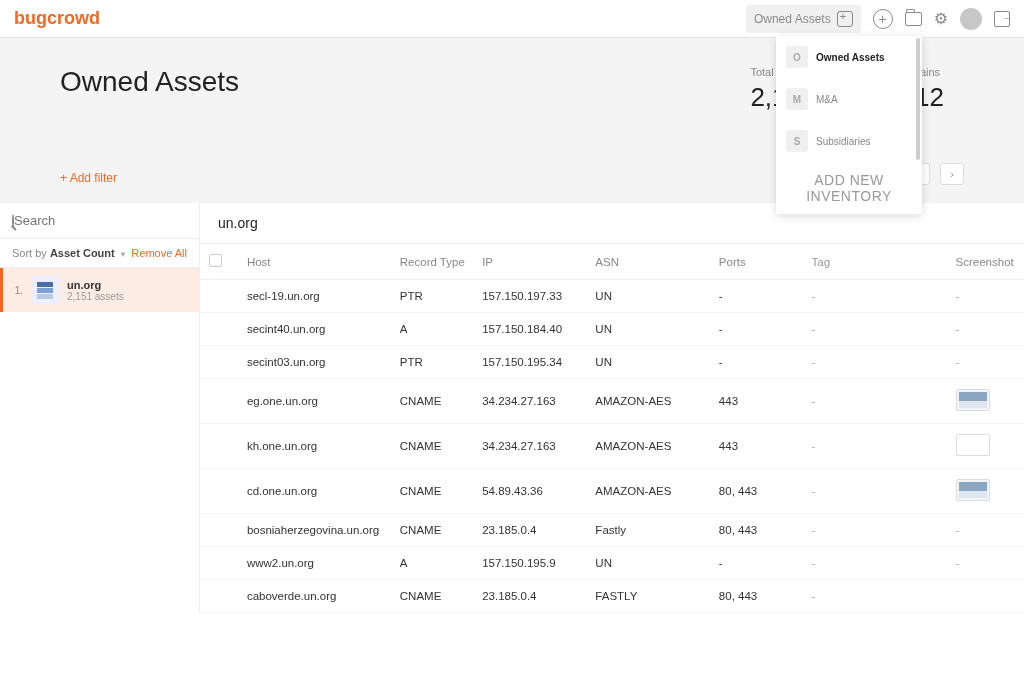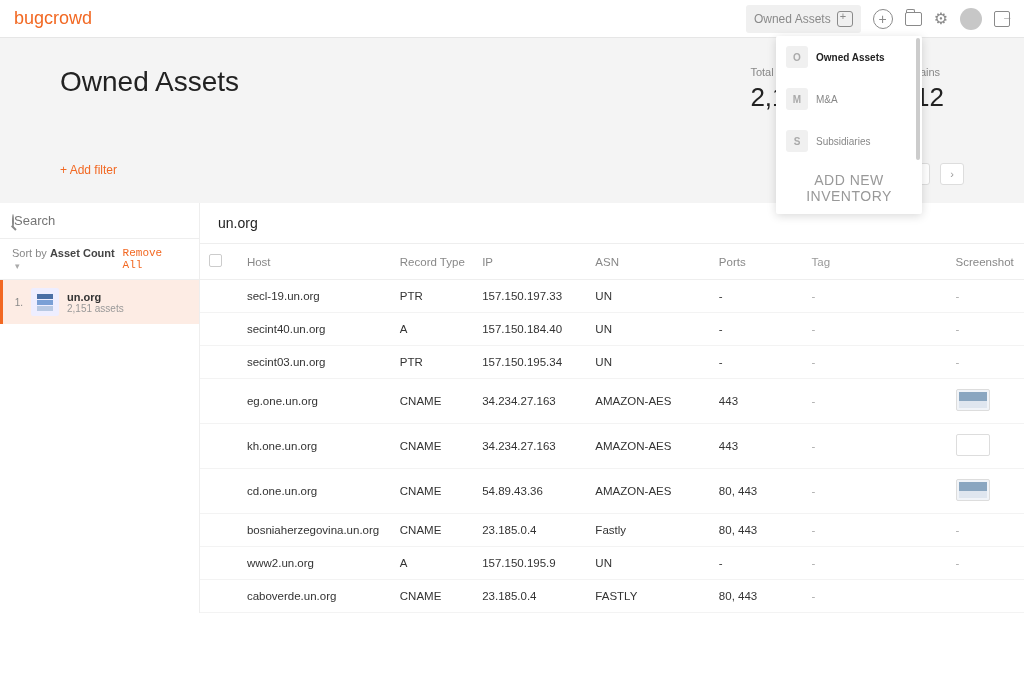--- a/index.html
+++ b/index.html
@@ -1,18 +1,18 @@
 <!DOCTYPE html>
 <html><head>
 <meta charset="utf-8">
 <style>
   * { margin: 0; padding: 0; box-sizing: border-box; font-family: -apple-system, BlinkMacSystemFont, "Segoe UI", Helvetica, Arial, sans-serif; }
   body { background: #fff; color: #333; font-size: 13px; }
   .header { display: flex; align-items: center; justify-content: space-between; height: 38px; padding: 0 14px; border-bottom: 1px solid #e6e6e6; position: relative; }
-  .logo { color: #f26822; font-weight: 400; font-size: 18px; }
+  .logo { color: #f26822; font-weight: 700; font-size: 18px; }
   .header-right { display: flex; align-items: center; gap: 12px; }
   .owned-assets-btn { display: flex; align-items: center; gap: 6px; color: #8a8a8a; font-size: 12px; padding: 6px 8px; border-radius: 3px; background: #f0f0f0; }
   .icon-sq { width: 16px; height: 16px; border: 1.5px solid #8a8a8a; border-radius: 3px; position: relative; }
   .icon-sq.plus::after { content:"+"; position:absolute; top:-2px; left:2px; font-size:11px; color:#8a8a8a; }
   .circ { width: 20px; height: 20px; border: 1.5px solid #8a8a8a; border-radius: 50%; display:flex; align-items:center; justify-content:center; color:#8a8a8a; font-size:14px; line-height:1; }
   .gear { font-size: 16px; color: #8a8a8a; }
   .avatar { width: 22px; height: 22px; border-radius: 50%; background: #c7c7c7; display:flex;align-items:center;justify-content:center;color:#fff;font-size:9px;font-weight:600; }
   .exit { width: 16px; height: 16px; position: relative; border: 1.5px solid #8a8a8a; border-radius: 2px; }
   .exit::after{content:"→"; position:absolute; right:-4px; top:-2px; font-size:11px; color:#8a8a8a;}
   .folder { width: 17px; height: 14px; border: 1.5px solid #8a8a8a; border-radius: 2px; position:relative; }
@@ -27,34 +27,34 @@
   .dd-ico { width: 22px; height: 22px; background: #f0f0f0; border-radius: 3px; display:flex;align-items:center;justify-content:center; font-size:10px; font-weight:600; color:#aaa; }
   .dd-add { text-align:center; padding: 10px; font-size: 14px; letter-spacing: 0.5px; color:#999; }
 
   
   .hero { background: #f4f4f4; padding: 28px 60px 18px 60px; }
   .hero-top { display:flex; justify-content: space-between; align-items: flex-start; }
   .page-title { font-size: 28px; font-weight: 400; color: #222; }
   .stats { display: flex; gap: 90px; margin-right: 20px;}
   .stat-label { font-size: 11px; color: #888; margin-bottom: 4px; }
   .stat-value { font-size: 26px; color: #222; font-weight: 400; }
-  .hero-bottom { display:flex; justify-content: space-between; align-items: flex-start; margin-top: 50px; }
+  .hero-bottom { display:flex; justify-content: space-between; align-items: flex-end; margin-top: 50px; }
   .add-filter { color: #f26822; font-size: 12px; }
   .pager { display:flex; align-items:center; gap:10px; font-size: 12px; color:#444; }
   .pager-btn { width:24px; height:22px; border:1px solid #ddd; background:#fff; border-radius:3px; display:flex;align-items:center;justify-content:center; color:#999; font-size:11px;}
 
   
   .body { display:flex; }
   .sidebar { width: 200px; border-right: 1px solid #eee; }
   .search-row { display:flex; align-items:center; padding: 10px 12px; border-bottom:1px solid #eee; color:#888; }
   .search-input { border:none; outline:none; font-size:13px; color:#888; flex:1; background:transparent; }
   .sort-row { display:flex; justify-content:space-between; align-items:center; padding:8px 12px; border-bottom:1px solid #eee; font-size:11px;}
   .sort-left { color:#888; }
   .sort-left b { color:#444; font-weight:600; }
-  .remove-all { color:#f26822; font-size: 11px; font-family: Liberation Mono, monospace;}
+  .remove-all { color:#f26822; font-size: 11px;}
   .asset-item { display:flex; align-items:center; gap:8px; padding: 8px 10px; background:#fdece4; border-left: 3px solid #f26822; }
   .asset-num { font-size: 10px; color:#888; width:10px; text-align:right;}
   .asset-ico { width: 28px; height: 28px; background:#eef; display:flex; flex-direction: column; justify-content: center; align-items: center; border-radius:2px; gap:1px;}
   .asset-ico .bar{height:5px;width:60%;}
   .asset-ico .b1{background:#4a6fa5;}
   .asset-ico .b2{background:#7aa0d6;}
   .asset-ico .b3{background:#b8c9e3;}
   .asset-name { font-size:11px; font-weight:600; color:#333;}
   .asset-sub { font-size:10px; color:#999; }
 

